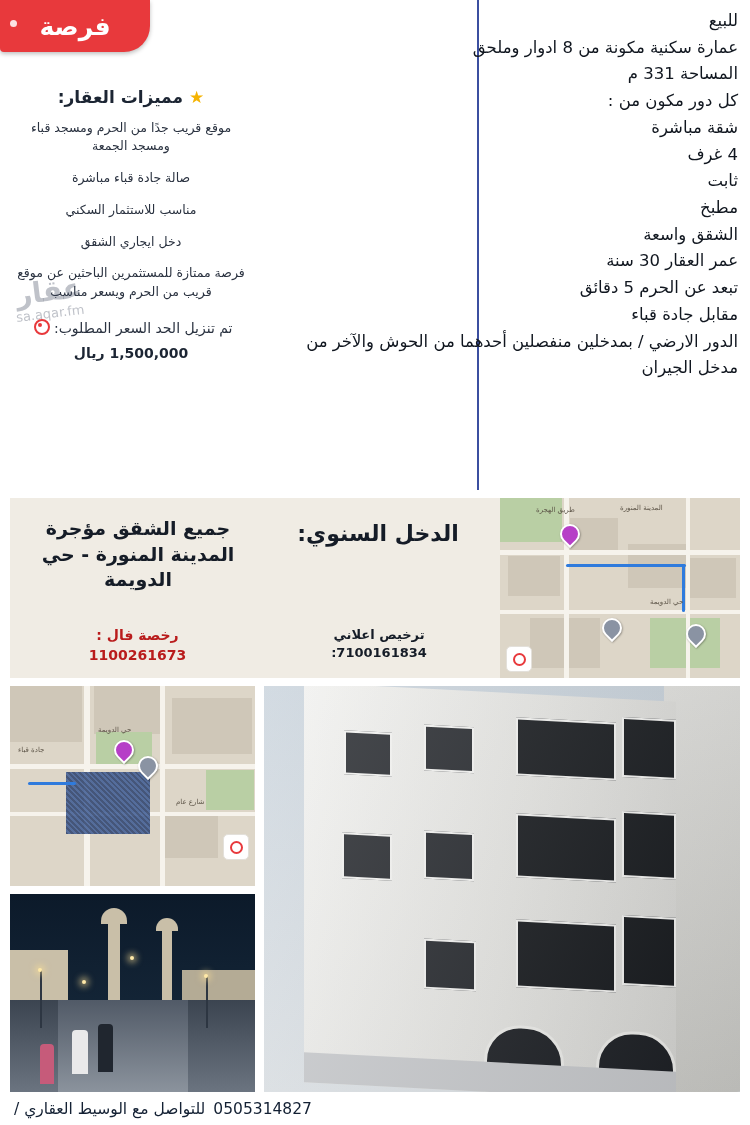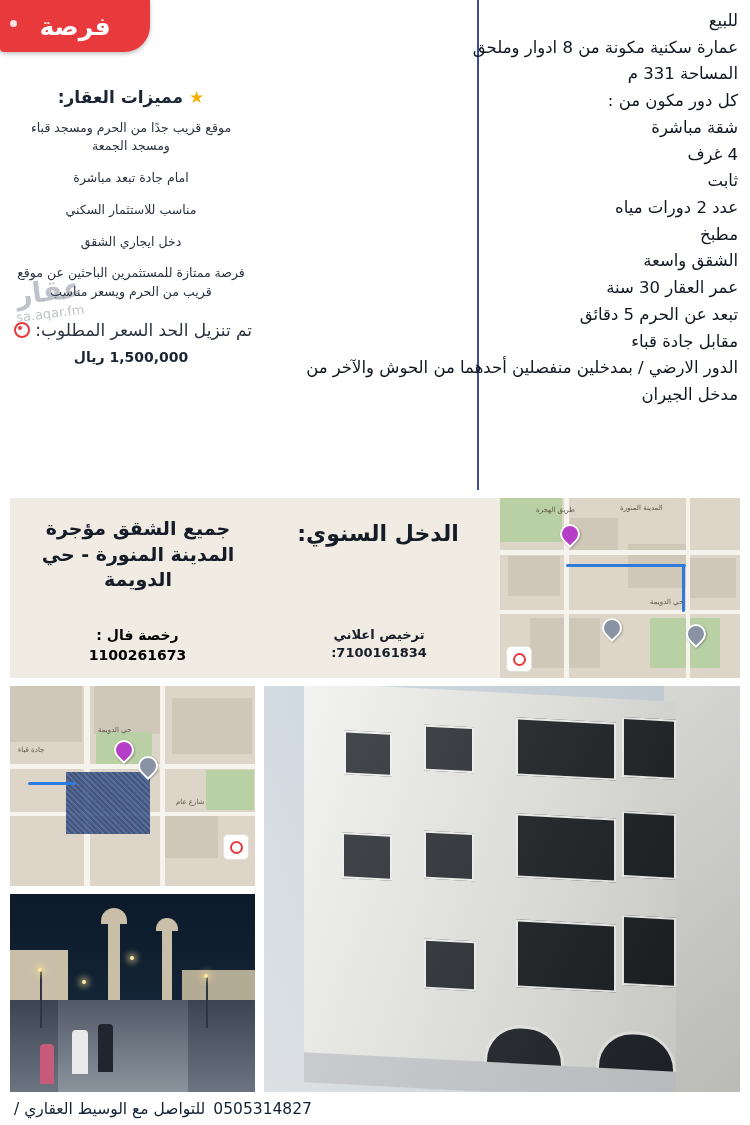--- a/index.html
+++ b/index.html
@@ -54,21 +54,21 @@
     font-size:12.5px;
     color:#2a3240;
     line-height:1.5;
   }
   .left-col .feat-head{
     font-size:17px;font-weight:bold;color:#1c2533;margin-bottom:8px;
   }
   .left-col .star{color:#f5b301;}
   .left-col p{margin:0 0 13px 0;padding:0 16px;}
   .price-label{
-    font-size:17px;color:#2a3240;margin-top:16px;
+    font-size:14px;color:#2a3240;margin-top:16px;
   }
   .price-val{
     font-size:14px;color:#1c2533;margin-top:4px;font-weight:bold;
   }
   .target-icon{
     display:inline-block;width:12px;height:12px;border:2px solid #e8393c;border-radius:50%;
     position:relative;vertical-align:-2px;margin-left:4px;
   }
   .target-icon:after{
     content:"";position:absolute;left:2px;top:2px;width:4px;height:4px;background:#e8393c;border-radius:50%;
@@ -94,21 +94,21 @@
   .band .income{
     position:absolute;left:253px;top:22px;width:230px;text-align:center;color:#151c27;
   }
   .band .income .t1{font-size:22px;font-weight:bold;line-height:1.25;}
   .band .income .t2{font-size:22px;font-weight:bold;line-height:1.3;}
   .band .rent{
     position:absolute;left:13px;top:18px;width:230px;text-align:center;color:#151c27;
   }
   .band .rent .r1{font-size:19px;font-weight:bold;line-height:1.35;}
   .band .lic-left{
-    position:absolute;left:15px;top:128px;width:225px;text-align:center;font-size:14px;font-weight:bold;color:#000000;line-height:1.4;
+    position:absolute;left:15px;top:128px;width:225px;text-align:center;font-size:14px;font-weight:bold;color:#b91c1c;line-height:1.4;
   }
   .band .lic-right{
     position:absolute;left:255px;top:128px;width:228px;text-align:center;font-size:13px;font-weight:bold;color:#151c27;line-height:1.4;
   }
 
   
   .map{position:absolute;overflow:hidden;background:#e9e4da;}
   .map-top{left:500px;top:498px;width:240px;height:180px;}
   .map-left{left:10px;top:686px;width:245px;height:200px;}
 
@@ -209,36 +209,35 @@
     <div class="divider"></div>
 
     <div class="right-col">
       <div>للبيع</div>
       <div>عمارة سكنية مكونة من 8 ادوار وملحق</div>
       <div>المساحة 331 م</div>
       <div>كل دور مكون من :</div>
       <div>شقة مباشرة</div>
       <div>4 غرف</div>
       <div>ثابت</div>
-      <div>عدد 2 دورات مياه</div>
       <div>مطبخ</div>
       <div>الشقق واسعة</div>
       <div>عمر العقار 30 سنة</div>
       <div>تبعد عن الحرم 5 دقائق</div>
       <div>مقابل جادة قباء</div>
       <div class="wrap">الدور الارضي / بمدخلين منفصلين أحدهما من الحوش والآخر من مدخل الجيران</div>
     </div>
 
     <div class="left-col">
       <div class="feat-head">
         <span class="star">★</span>
         <span>مميزات العقار:</span>
       </div>
       <p>موقع قريب جدًا من الحرم ومسجد قباء ومسجد الجمعة</p>
-      <p>امام جادة تبعد مباشرة</p>
+      <p>صالة جادة قباء مباشرة</p>
       <p>مناسب للاستثمار السكني</p>
       <p>دخل ايجاري الشقق</p>
       <p>فرصة ممتازة للمستثمرين الباحثين عن موقع قريب من الحرم ويسعر مناسب</p>
 
       <div class="price-label">
         <span>تم تنزيل الحد السعر المطلوب:</span>
         <span class="target-icon"></span>
       </div>
       <div class="price-val">1,500,000 ريال</div>
     </div>

